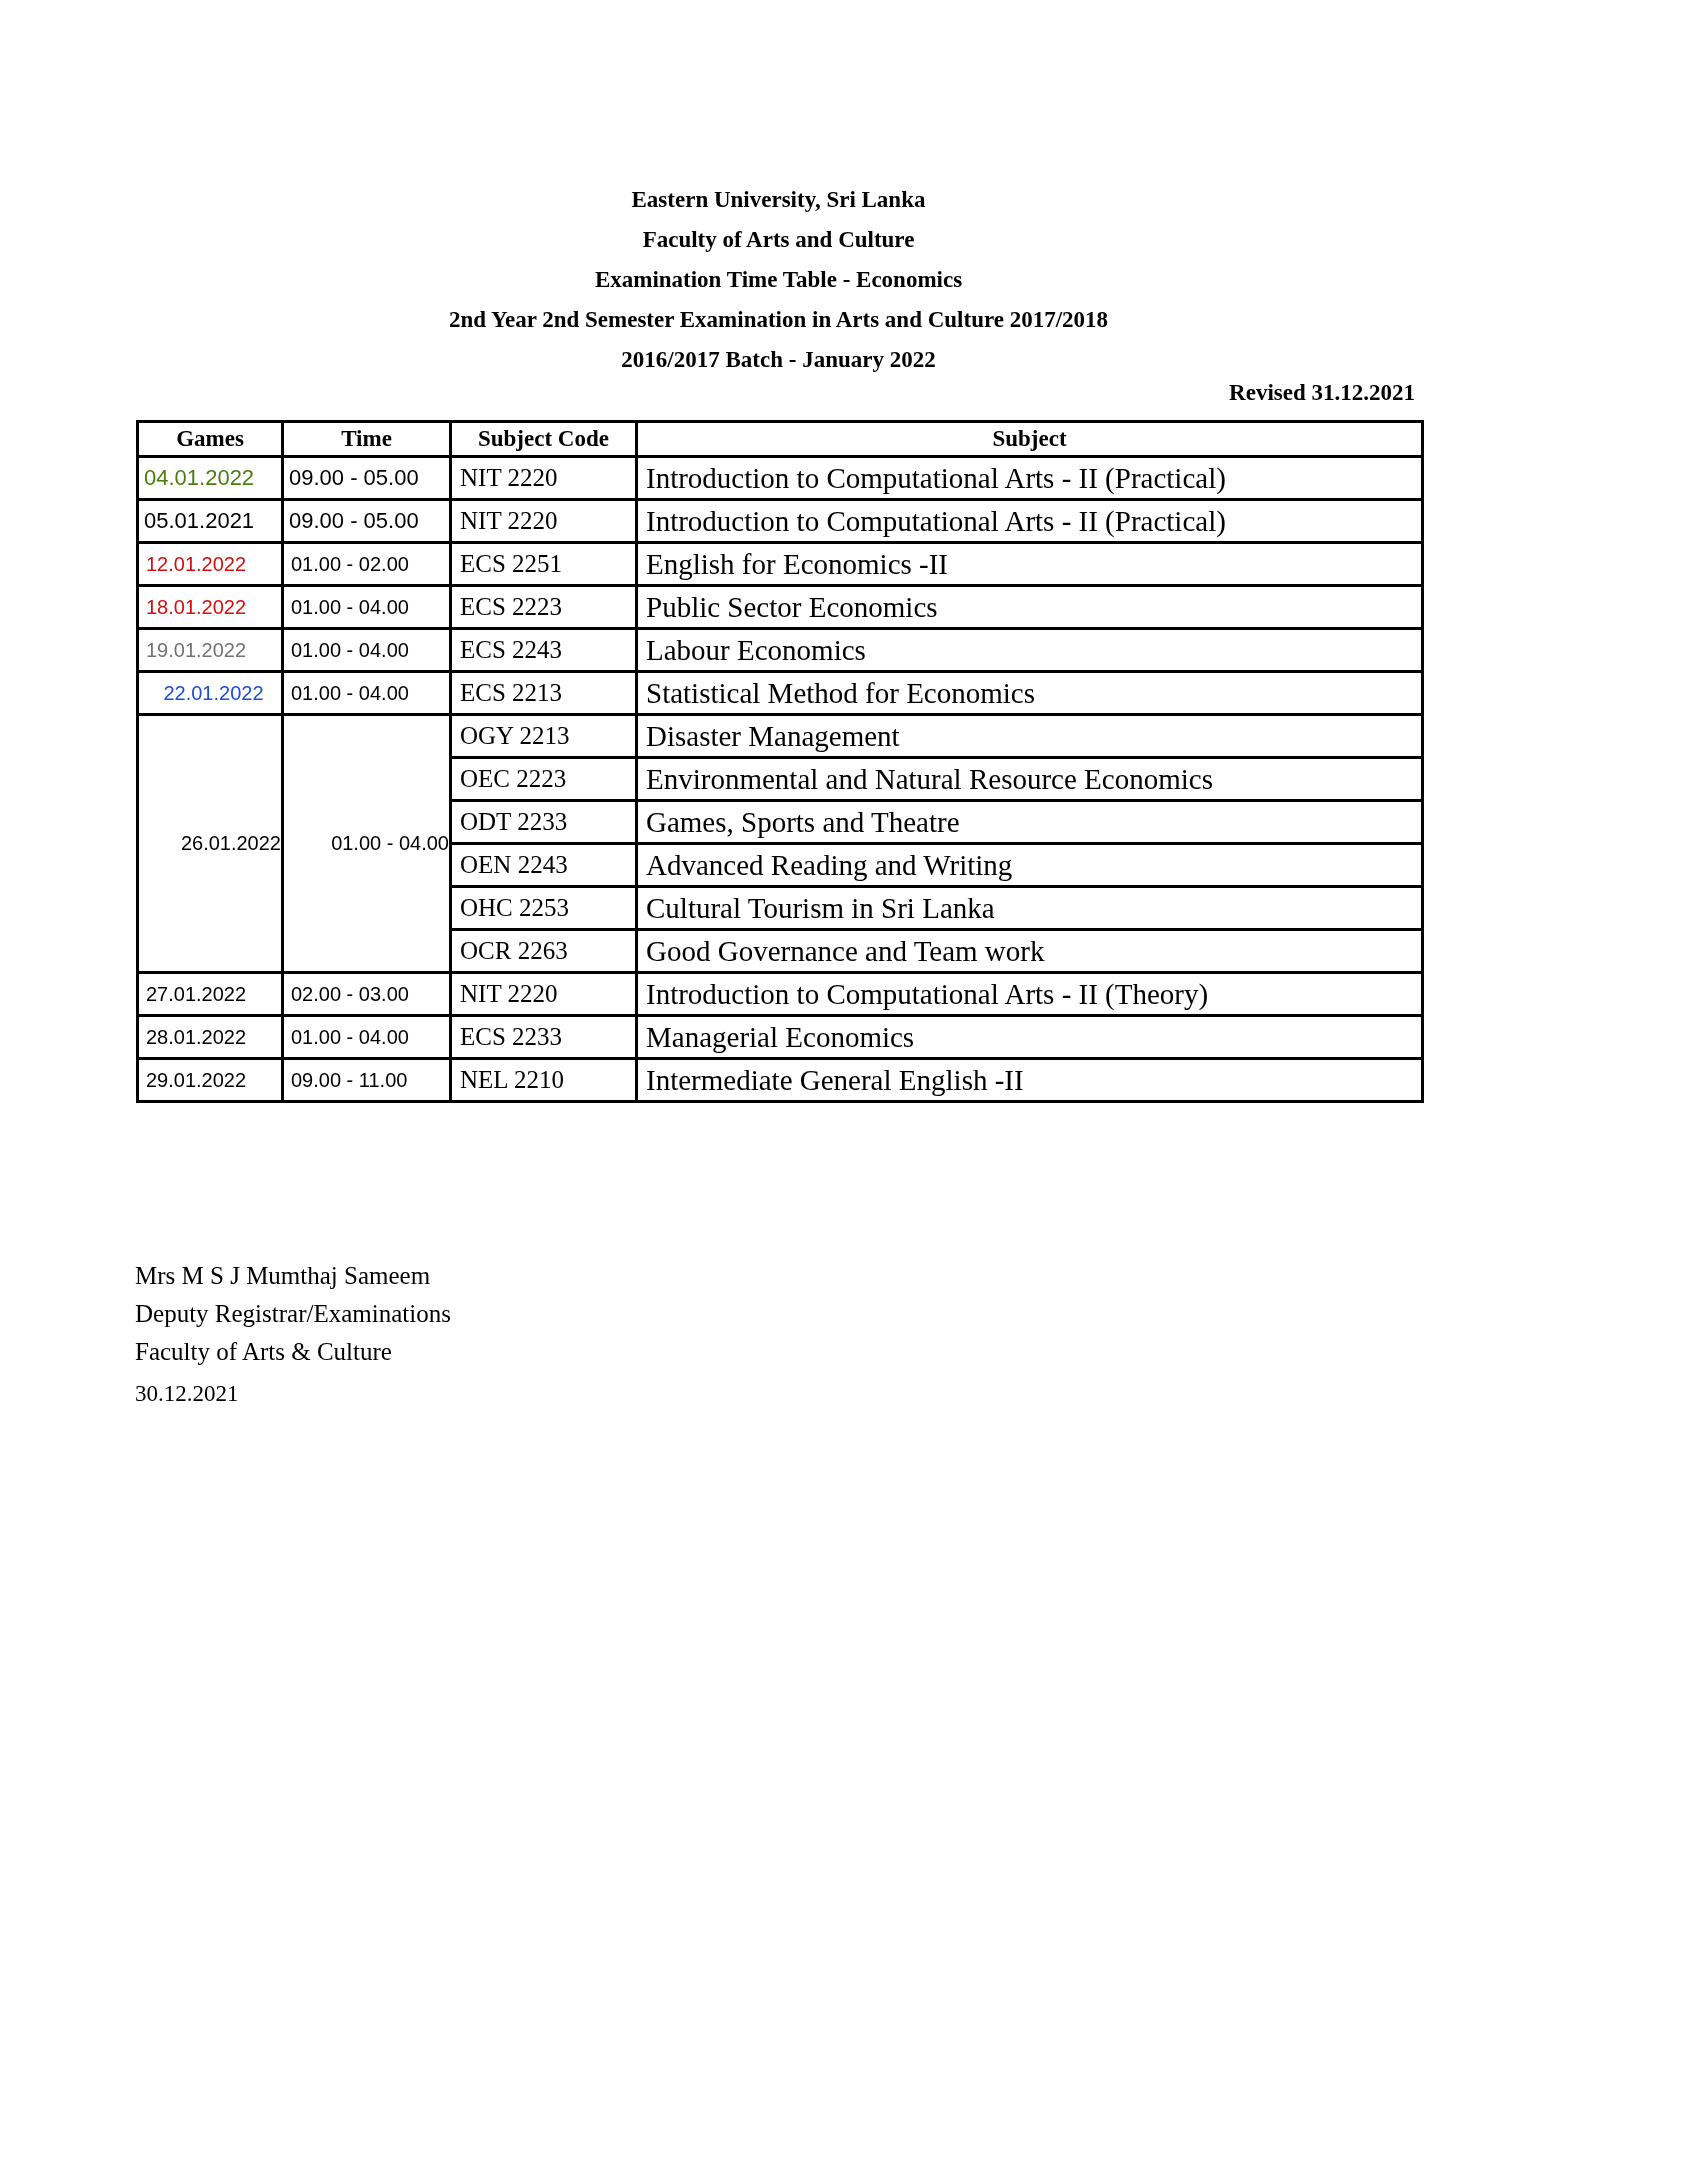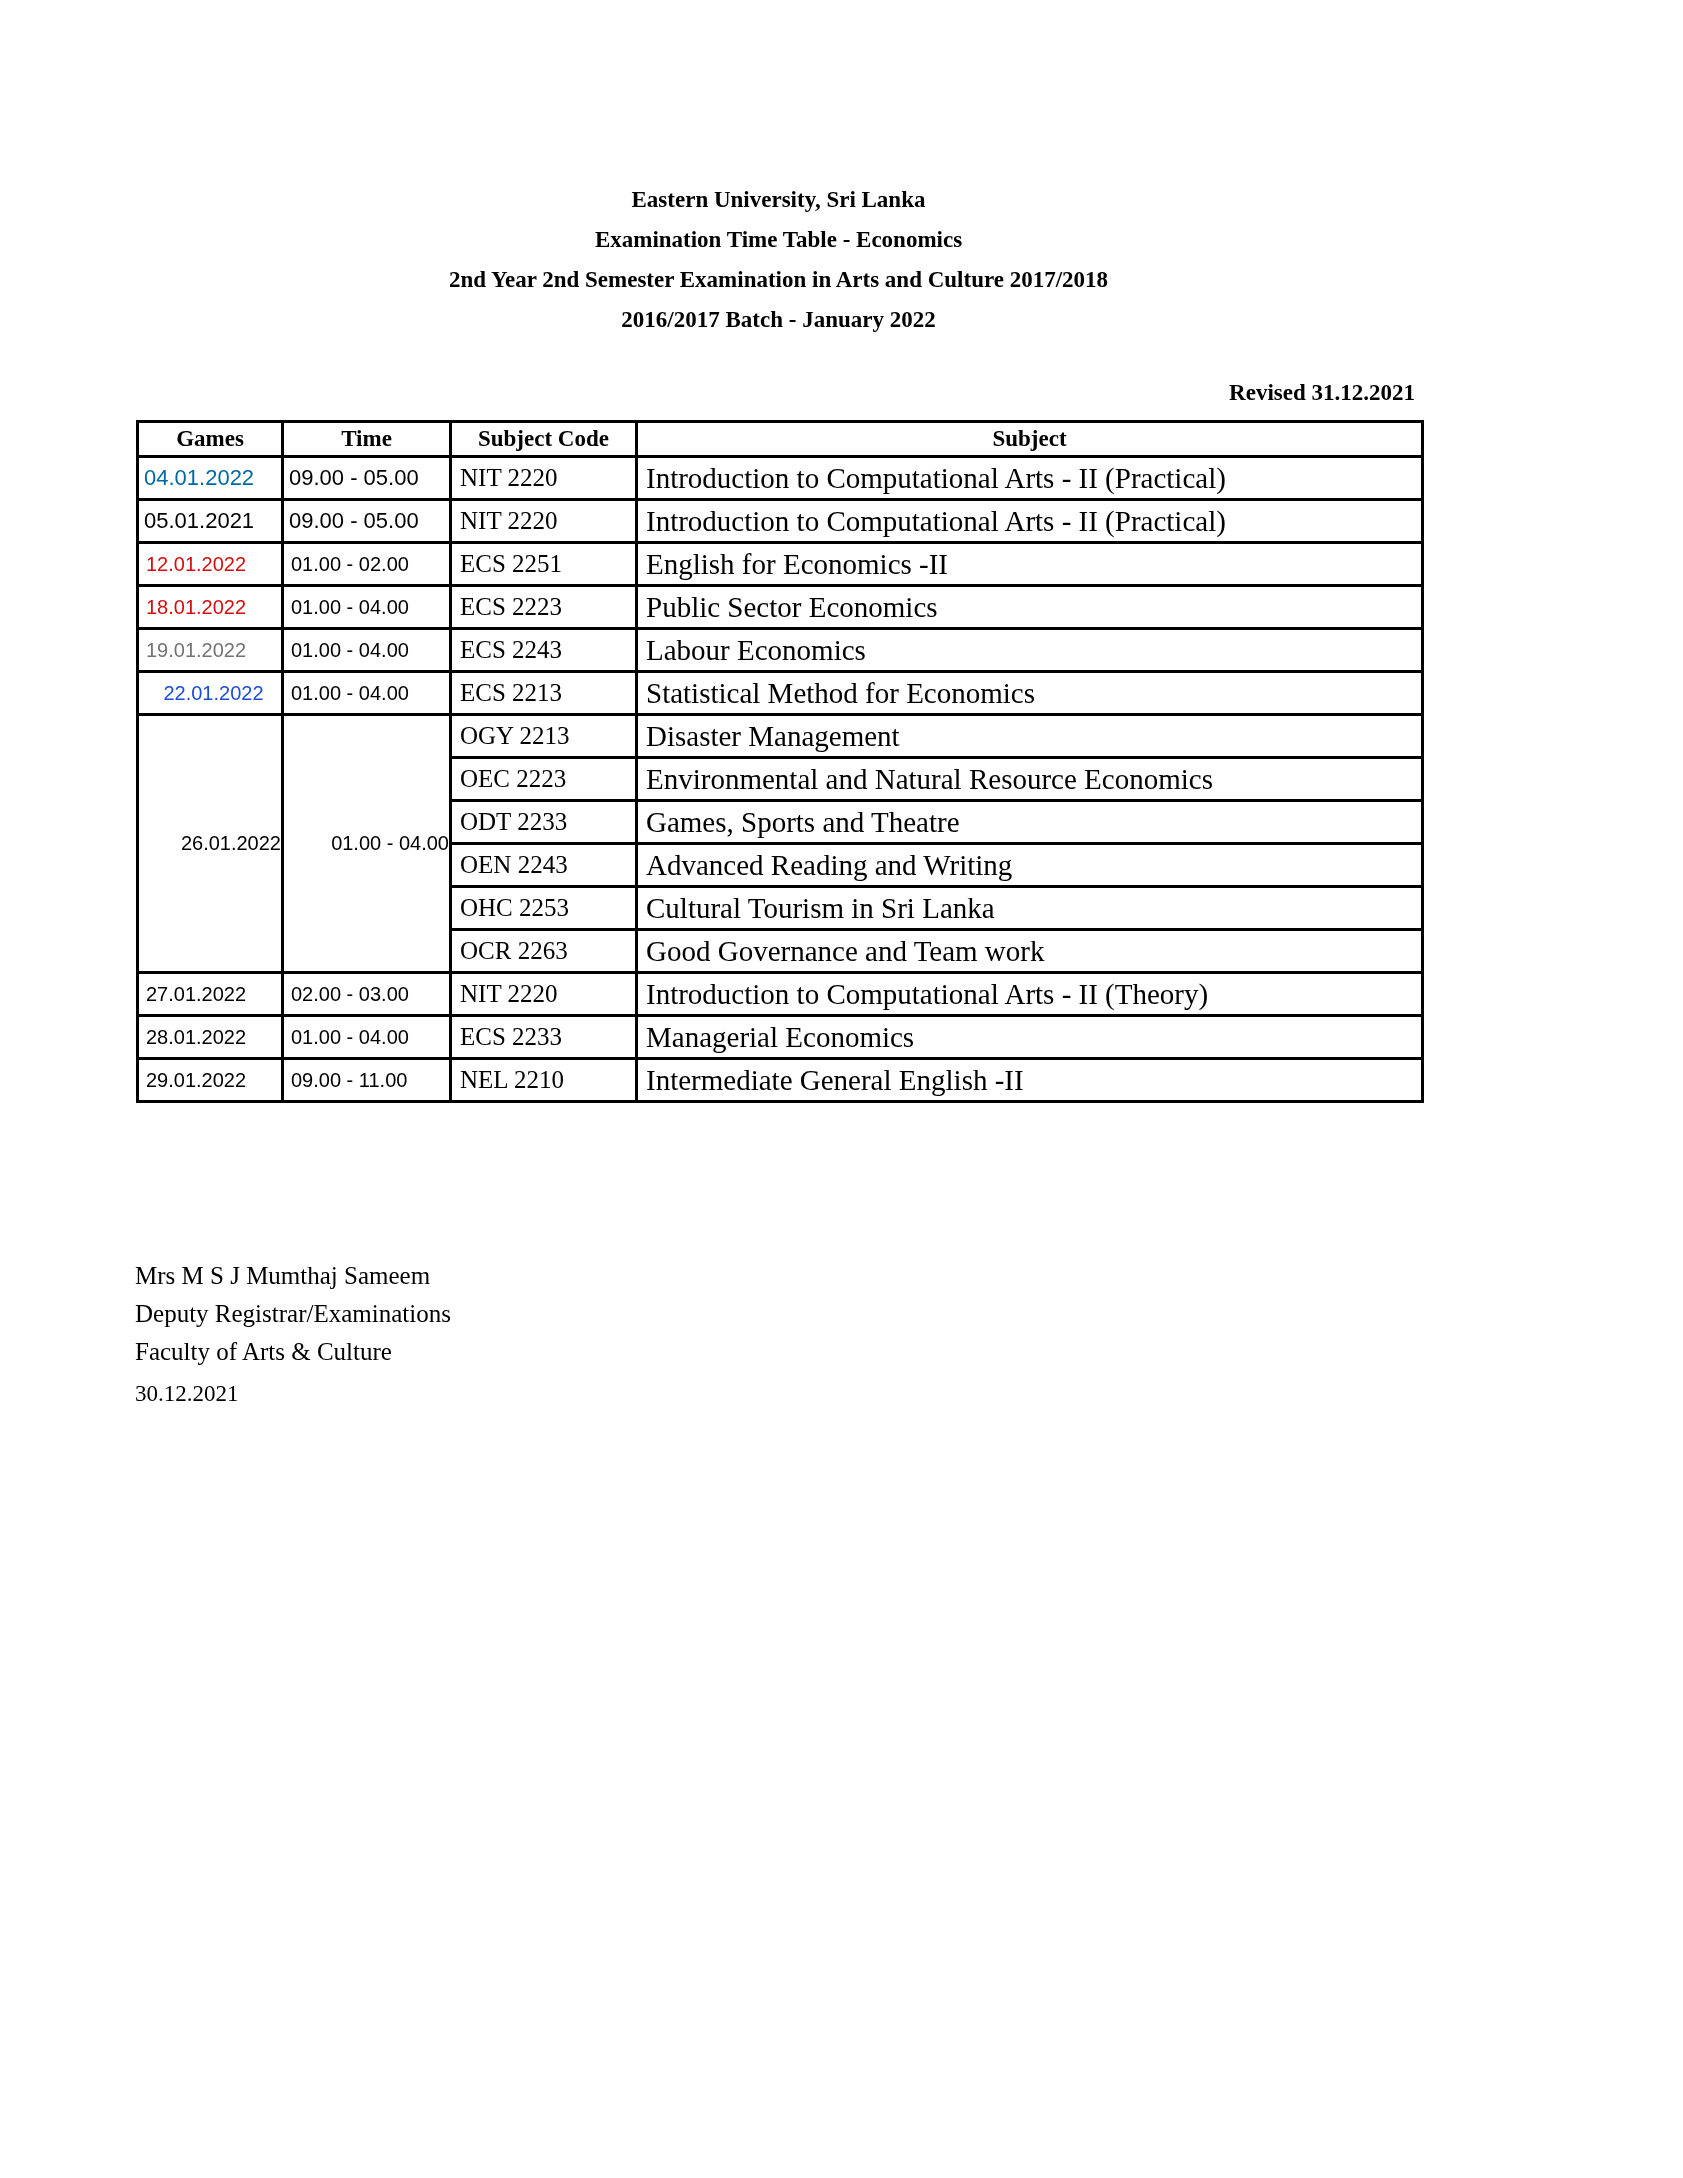--- a/index.html
+++ b/index.html
@@ -106,20 +106,21 @@
     white-space: nowrap;
   }
 </style>
 </head>
 <body>
 
 <div class="page">
 
   <div class="title-block">
     <div class="title-line">Eastern University, Sri Lanka</div>
+    <div class="title-line">Faculty of Arts and Culture</div>
     <div class="title-line">Examination Time Table - Economics</div>
     <div class="title-line">2nd Year 2nd Semester Examination in Arts and Culture 2017/2018</div>
     <div class="title-line">2016/2017 Batch - January 2022</div>
   </div>
 
   <div class="revised-note">Revised 31.12.2021</div>
 
   <table class="exam-table">
     <colgroup>
       <col style="width:145px">
@@ -130,21 +131,21 @@
     <thead>
       <tr>
         <th>Games</th>
         <th>Time</th>
         <th>Subject Code</th>
         <th>Subject</th>
       </tr>
     </thead>
     <tbody>
       <tr class="row-lg">
-        <td class="datetime" style="color: #0369a1;">04.01.2022</td>
+        <td class="datetime" style="color: #4d7c0f;">04.01.2022</td>
         <td class="datetime">09.00 - 05.00</td>
         <td class="code">NIT 2220</td>
         <td class="subject">Introduction to Computational Arts - II (Practical)</td>
       </tr>
       <tr class="row-lg">
         <td class="datetime" style="color: rgb(0, 0, 0);">05.01.2021</td>
         <td class="datetime">09.00 - 05.00</td>
         <td class="code">NIT 2220</td>
         <td class="subject">Introduction to Computational Arts - II (Practical)</td>
       </tr>

